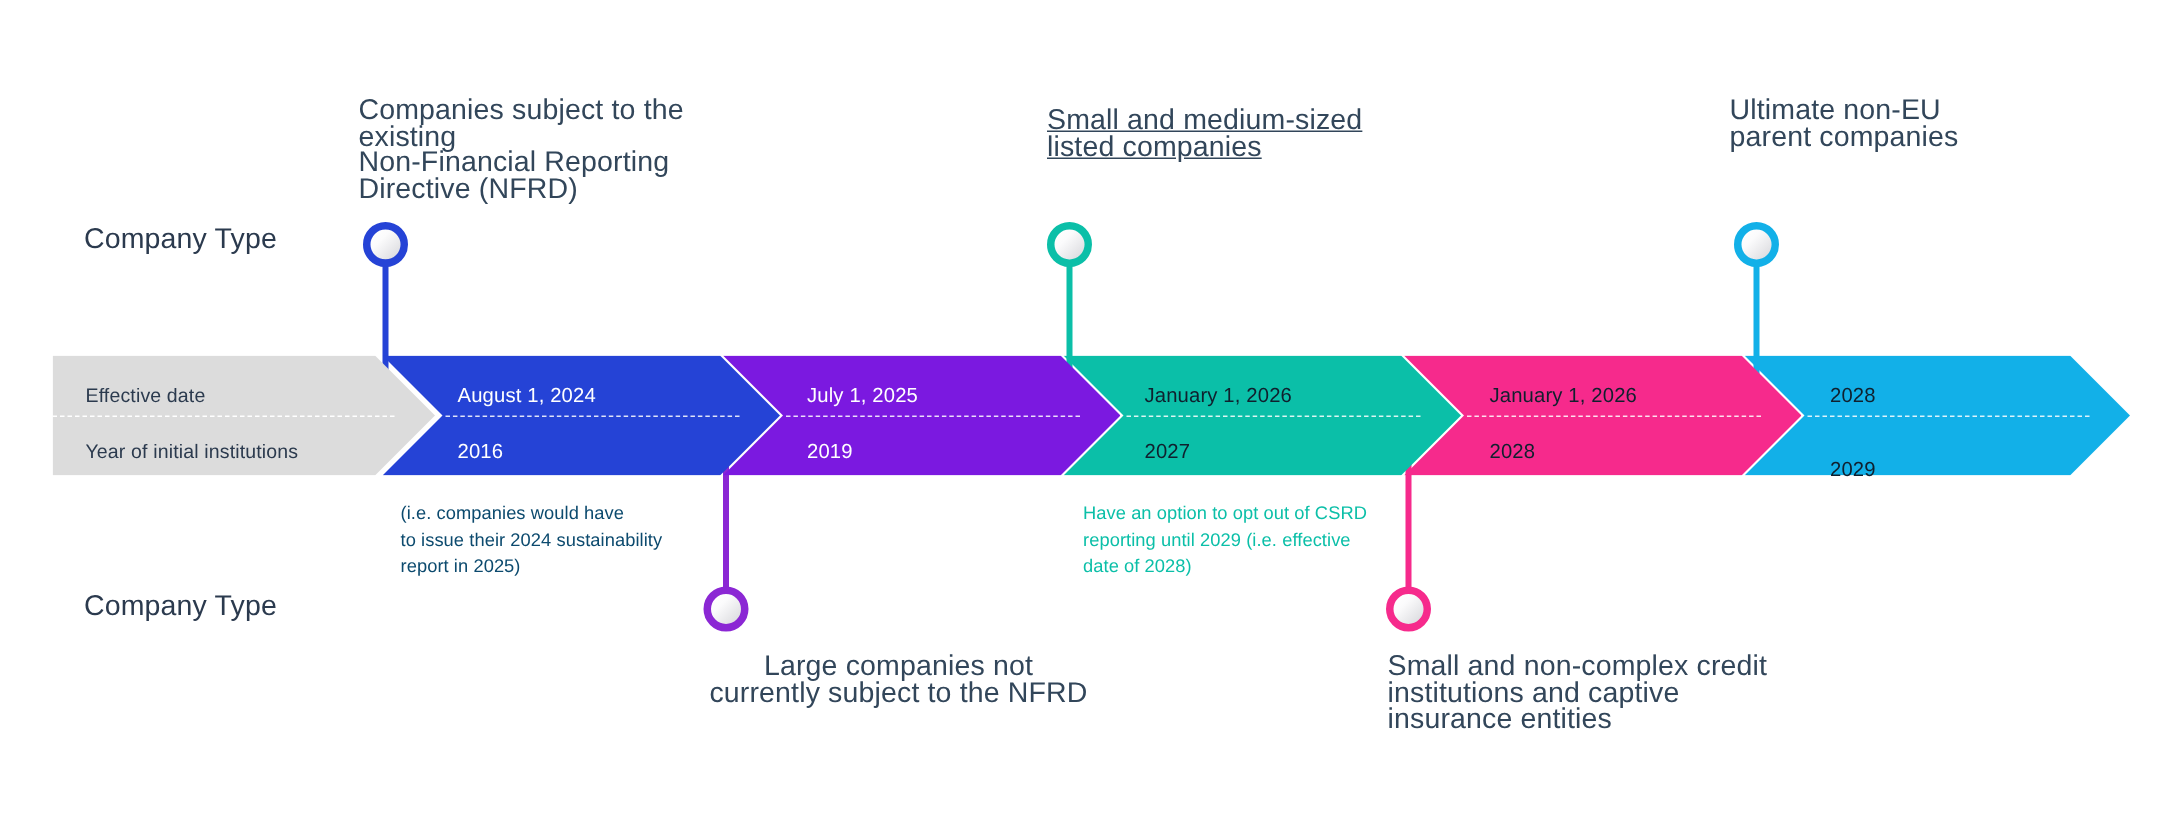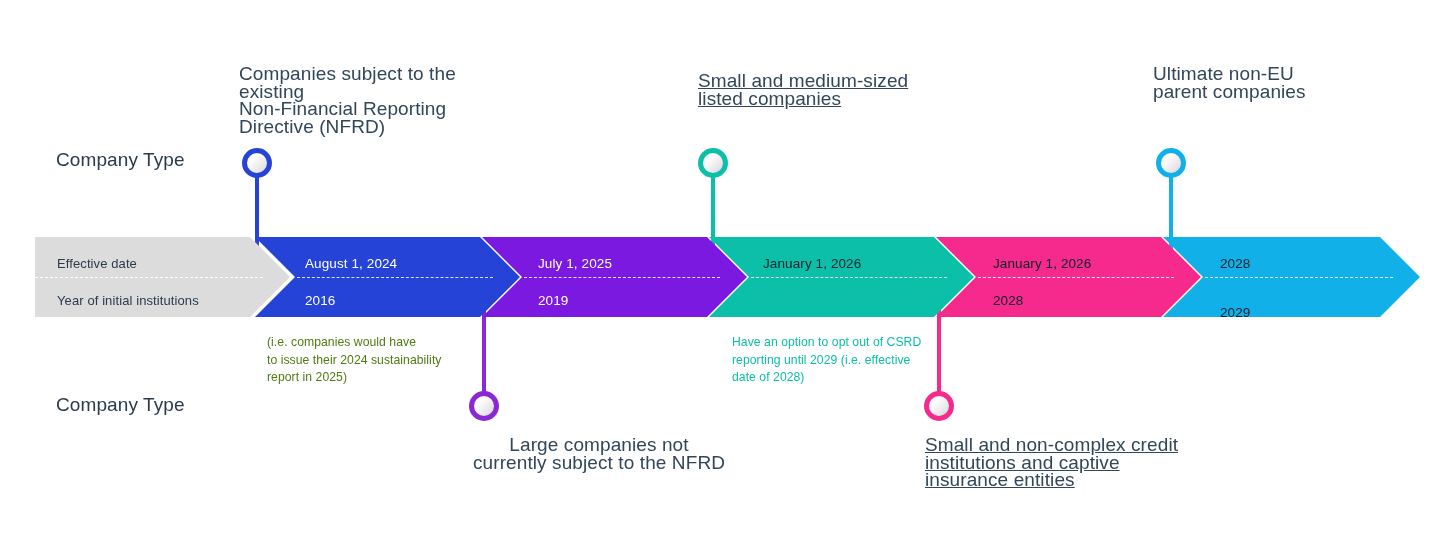--- a/index.html
+++ b/index.html
@@ -155,20 +155,21 @@
       <div class="dash" style="left:42px; width:196px;"></div>
       <div class="txt top" style="padding-left:56px; color:#ffffff;">July 1, 2025</div>
       <div class="txt bot" style="padding-left:56px; color:#ffffff;">2019</div>
     </div>
 
     <div class="seg" style="left:709px; width:265px;">
       <div class="body" style="background:#0bbfa8;
                   clip-path: polygon(0 0, 225px 0, 265px 40px, 225px 80px, 0 80px, 40px 40px);"></div>
       <div class="dash" style="left:42px; width:196px;"></div>
       <div class="txt top" style="padding-left:54px; color:#10202e;">January 1, 2026</div>
+      <div class="txt bot" style="padding-left:54px; color:#10202e;">2027</div>
     </div>
 
     <div class="seg" style="left:936px; width:265px;">
       <div class="body" style="background:#f62a8c;
                   clip-path: polygon(0 0, 225px 0, 265px 40px, 225px 80px, 0 80px, 40px 40px);"></div>
       <div class="dash" style="left:42px; width:196px;"></div>
       <div class="txt top" style="padding-left:57px; color:#10202e;">January 1, 2026</div>
       <div class="txt bot" style="padding-left:57px; color:#10202e;">2028</div>
     </div>
 
@@ -185,28 +186,28 @@
   <div class="marker" style="left:242px; top:148px; border-color:#2543d6;"></div>
 
   <div class="marker" style="left:698px; top:148px; border-color:#0bbfa8;"></div>
 
   <div class="marker" style="left:1156px; top:148px; border-color:#12b0e8;"></div>
 
   <div class="marker" style="left:469px; top:391px; border-color:#8b27d4;"></div>
 
   <div class="marker" style="left:924px; top:391px; border-color:#f62a8c;"></div>
 
-  <div class="note" style="left:267px; top:334px; width:230px; color:#4d7c0f;">(i.e. companies would have
+  <div class="note" style="left:267px; top:334px; width:230px; color:#0c4a6e;">(i.e. companies would have
 to issue their 2024 sustainability
 report in 2025)</div>
 
-  <div class="note" style="left:722px; top:334px; width:215px; color:#0bbfa8;margin-left:10px;">Have an option to opt out of CSRD
+  <div class="note" style="left:722px; top:334px; width:215px; color:#0bbfa8;">Have an option to opt out of CSRD
 reporting until 2029 (i.e. effective
 date of 2028)</div>
 
   <div class="callout" style="left:469px; top:436px; width:260px;text-align:center;">Large companies not
 currently subject to the NFRD</div>
 
-  <div class="callout" style="left:925px; top:436px; width:260px;text-decoration:underline;">Small and non-complex credit
+  <div class="callout" style="left:925px; top:436px; width:260px;">Small and non-complex credit
 institutions and captive
 insurance entities</div>
 
 </div>
 
 </body></html>

